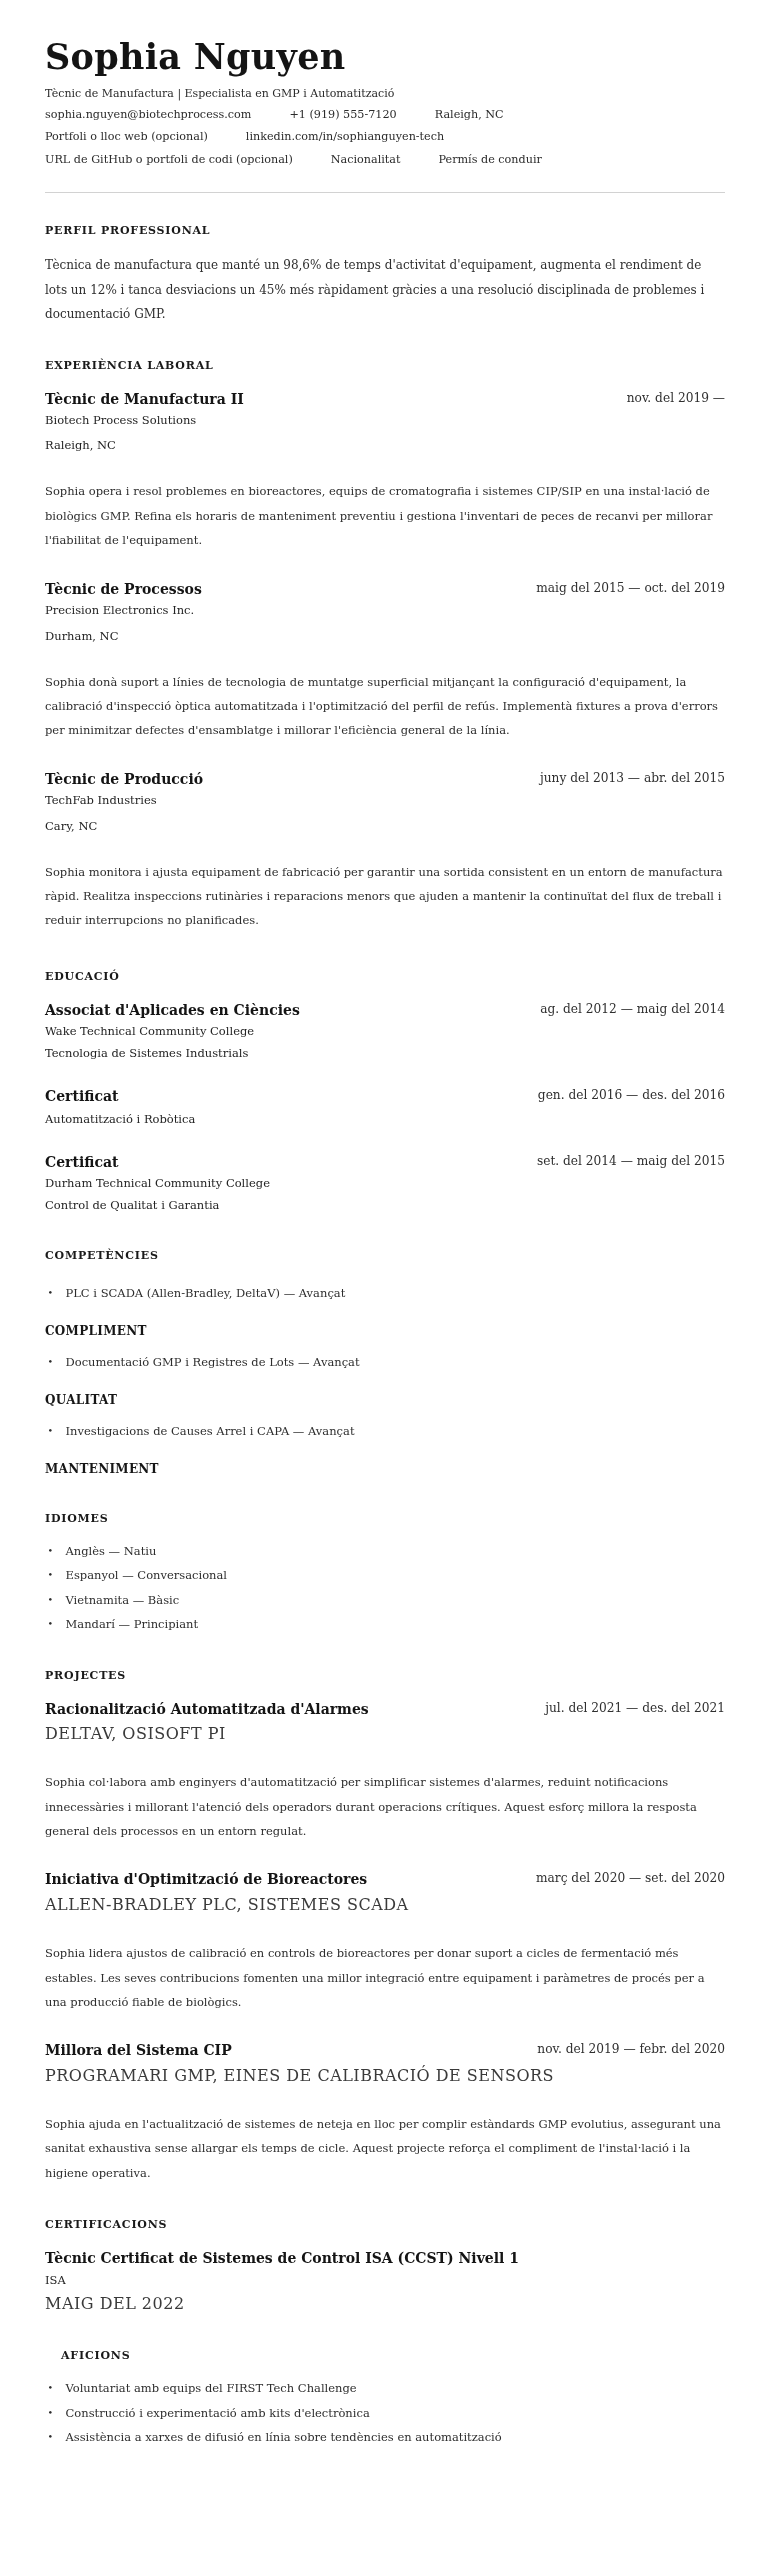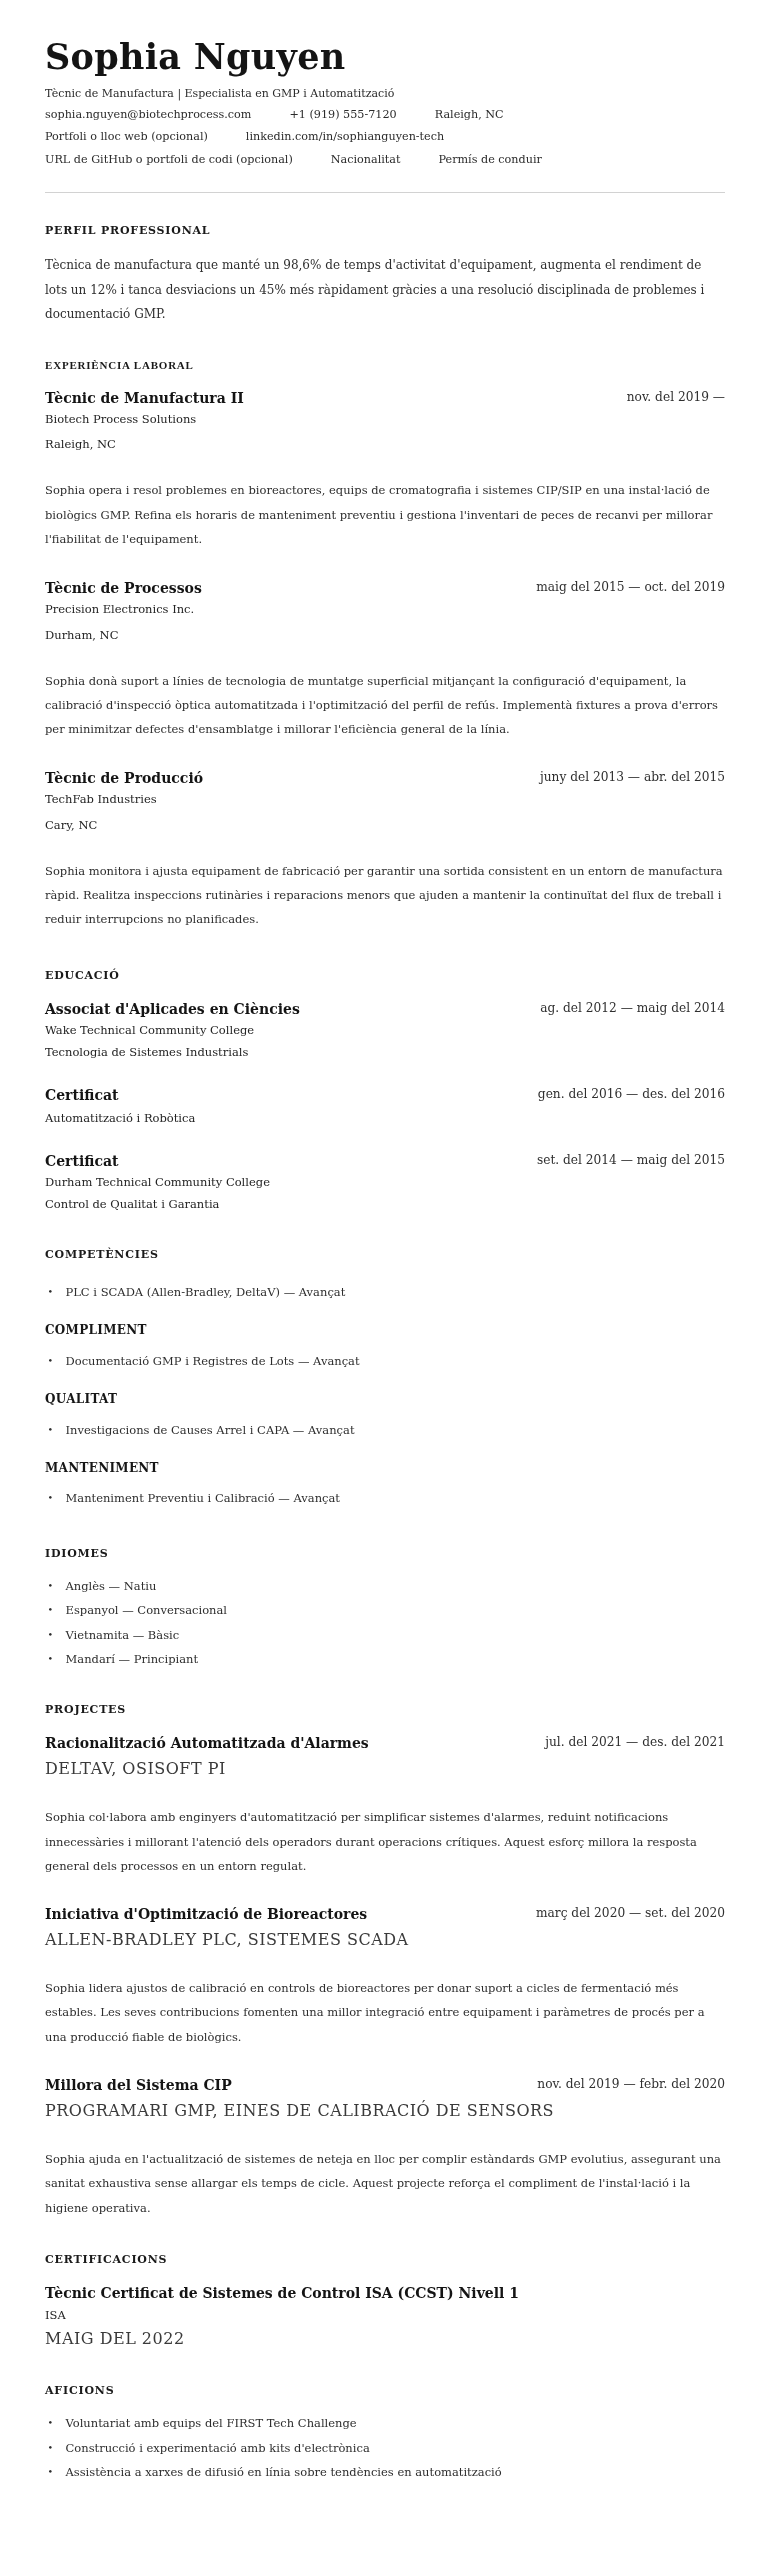--- a/index.html
+++ b/index.html
@@ -45,27 +45,27 @@
   }
 
   
   .section-heading {
     font-size: 11px;
     font-weight: 700;
     letter-spacing: 0.8px;
     color: #1a1a1a;
   }
   .mt-profile  { margin-top: 31px; }
-  .mt-exp      { margin-top: 32px; font-family: Liberation Serif, serif; }
+  .mt-exp      { margin-top: 32px; }
   .mt-edu      { margin-top: 37px; }
   .mt-skills   { margin-top: 37px; }
   .mt-langs    { margin-top: 36px; }
   .mt-projects { margin-top: 32px; }
   .mt-certs    { margin-top: 33px; }
-  .mt-hobbies  { margin-top: 36px; }
+  .mt-hobbies  { margin-top: 36px; margin-left: 16px; }
 
   .summary {
     margin-top: 16.7px;
     font-size: 12px;
     line-height: 24.4px;
     color: #2e2e2e;
     max-width: 680px;
   }
 
   .entry { margin-top: 19px; }
@@ -258,23 +258,20 @@
 
     <div class="skill-group">
       <div class="skill-cat">QUALITAT</div>
       <div class="bullet-list">
         <div class="bullet-item"><span class="dot"></span><span>Investigacions de Causes Arrel i CAPA — Avançat</span></div>
       </div>
     </div>
 
     <div class="skill-group">
       <div class="skill-cat">MANTENIMENT</div>
-      <div class="bullet-list">
-        <div class="bullet-item"><span class="dot"></span><span>Manteniment Preventiu i Calibració — Avançat</span></div>
-      </div>
     </div>
   </section>
 
   <section>
     <h2 class="section-heading mt-langs">IDIOMES</h2>
     <div class="bullet-list langs-list">
       <div class="bullet-item"><span class="dot"></span><span>Anglès — Natiu</span></div>
       <div class="bullet-item"><span class="dot"></span><span>Espanyol — Conversacional</span></div>
       <div class="bullet-item"><span class="dot"></span><span>Vietnamita — Bàsic</span></div>
       <div class="bullet-item"><span class="dot"></span><span>Mandarí — Principiant</span></div>

